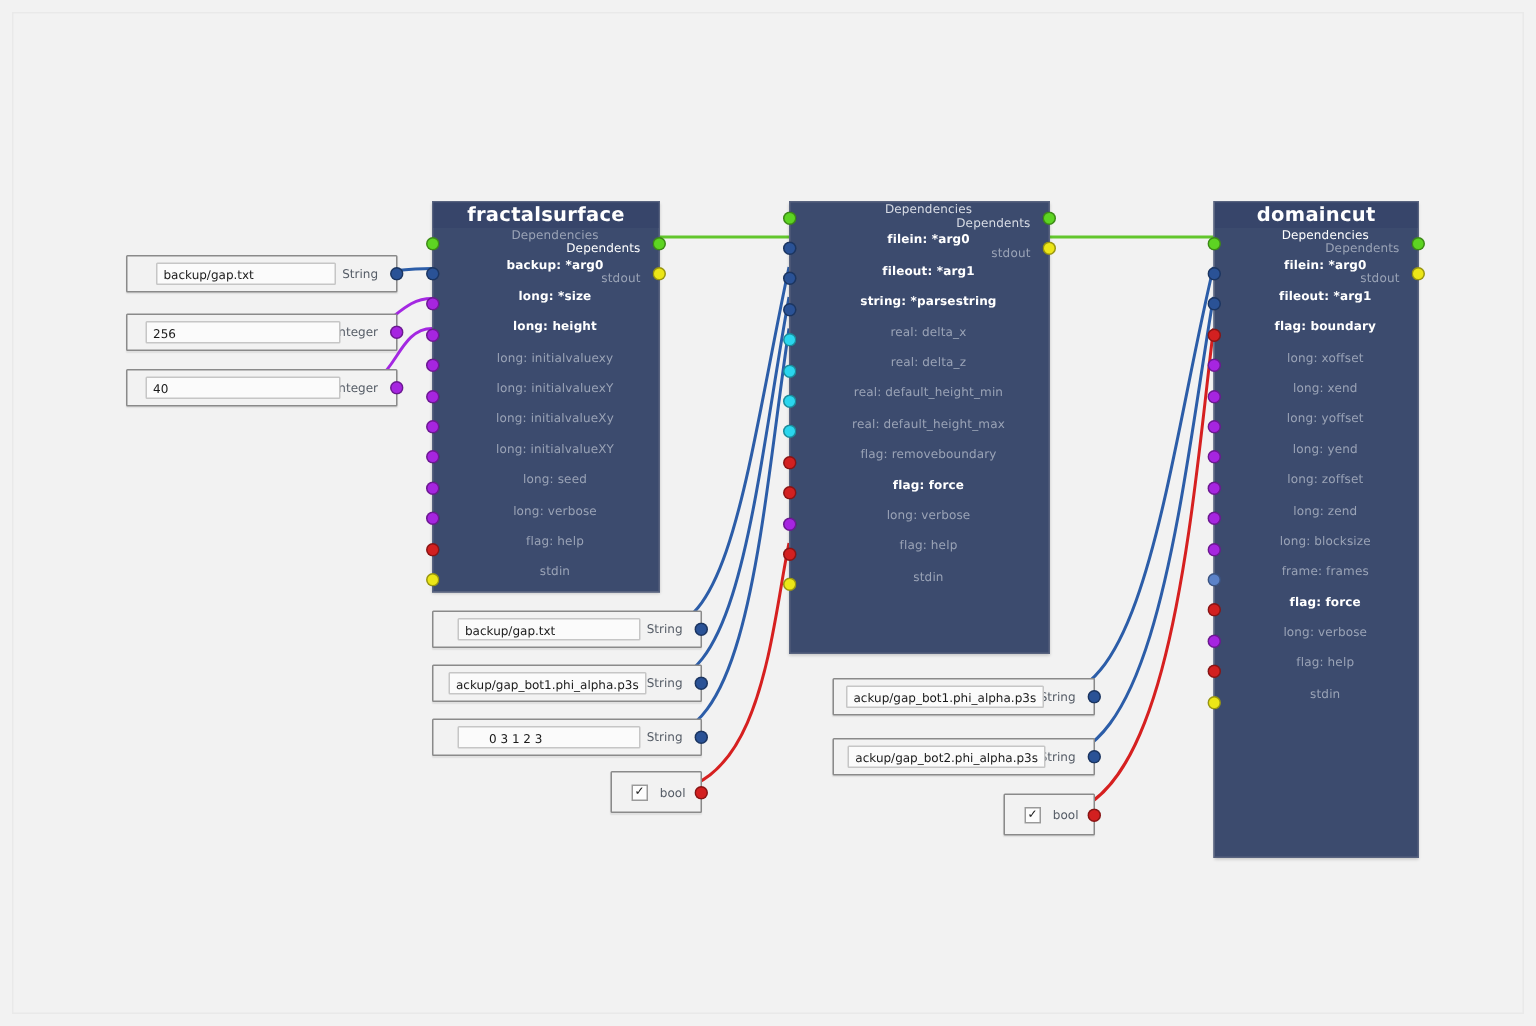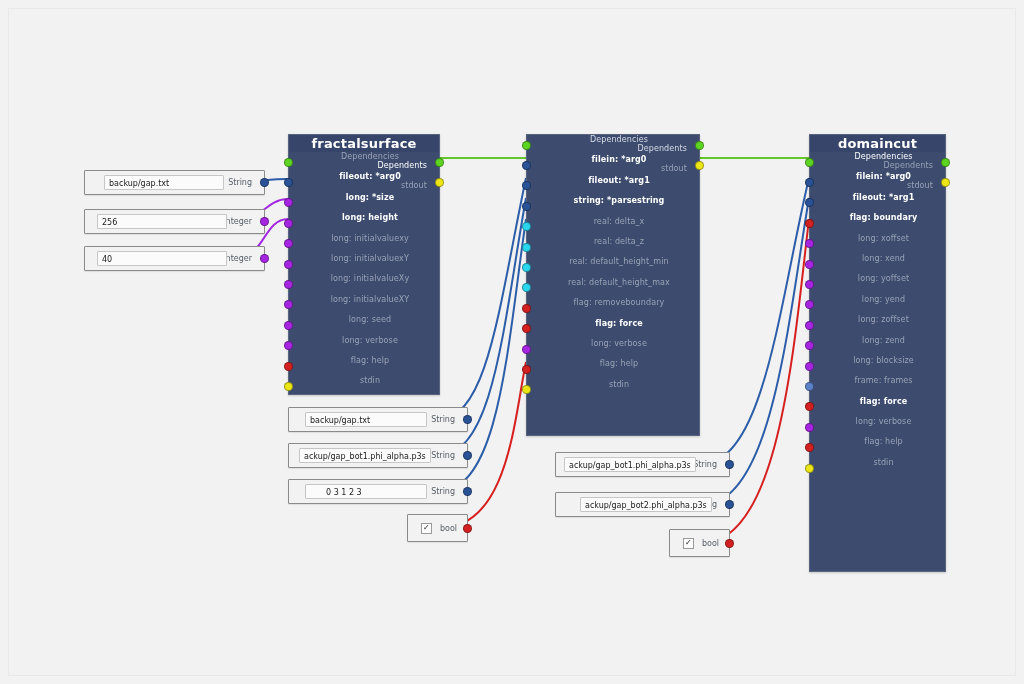--- a/index.html
+++ b/index.html
@@ -144,21 +144,21 @@
 
       <div class="row" style="height:20.4px;">
         <span class="port in p-green"></span>
         <span class="lbl">Dependencies</span>
         <span class="lbl" style="color:#ffffff;margin-left:auto;padding-right:12px;padding-left:0;">Dependents</span>
         <span class="port out p-green"></span>
       </div>
 
       <div class="row active">
         <span class="port in p-blue"></span>
-        <span class="lbl">fileout: *arg0</span>
+        <span class="lbl">backup: *arg0</span>
         <span class="lbl" style="color:#9aa3b6;font-weight:normal;margin-left:auto;padding-right:12px;padding-left:0;">stdout</span>
         <span class="port out p-yellow"></span>
       </div>
       <div class="row active">
         <span class="port in p-purple"></span>
         <span class="lbl">long: *size</span>
       </div>
       <div class="row active">
         <span class="port in p-purple"></span>
         <span class="lbl">long: height</span>
@@ -377,21 +377,21 @@
     <span class="wport p-red"></span>
   </div>
 
   <div class="widget" style="left:527px;top:452px;width:175px;height:25px;">
     <div class="field" style="position:absolute;left:8px;width:132px;">ackup/gap_bot1.phi_alpha.p3s</div>
     <span class="wlabel">String</span>
     <span class="wport p-blue"></span>
   </div>
 
   <div class="widget" style="left:527px;top:492px;width:175px;height:25px;">
-    <div class="field" style="position:absolute;left:24px;width:132px;">ackup/gap_bot2.phi_alpha.p3s</div>
+    <div class="field" style="position:absolute;left:9px;width:132px;text-align:right;">ackup/gap_bot2.phi_alpha.p3s</div>
     <span class="wlabel">String</span>
     <span class="wport p-blue"></span>
   </div>
 
   <div class="widget" style="left:641px;top:529px;width:61px;height:28px;">
     <span class="chk-wrap">
       <span class="checkbox">✓</span>
       <span class="wlabel">bool</span>
     </span>
     <span class="wport p-red"></span>

